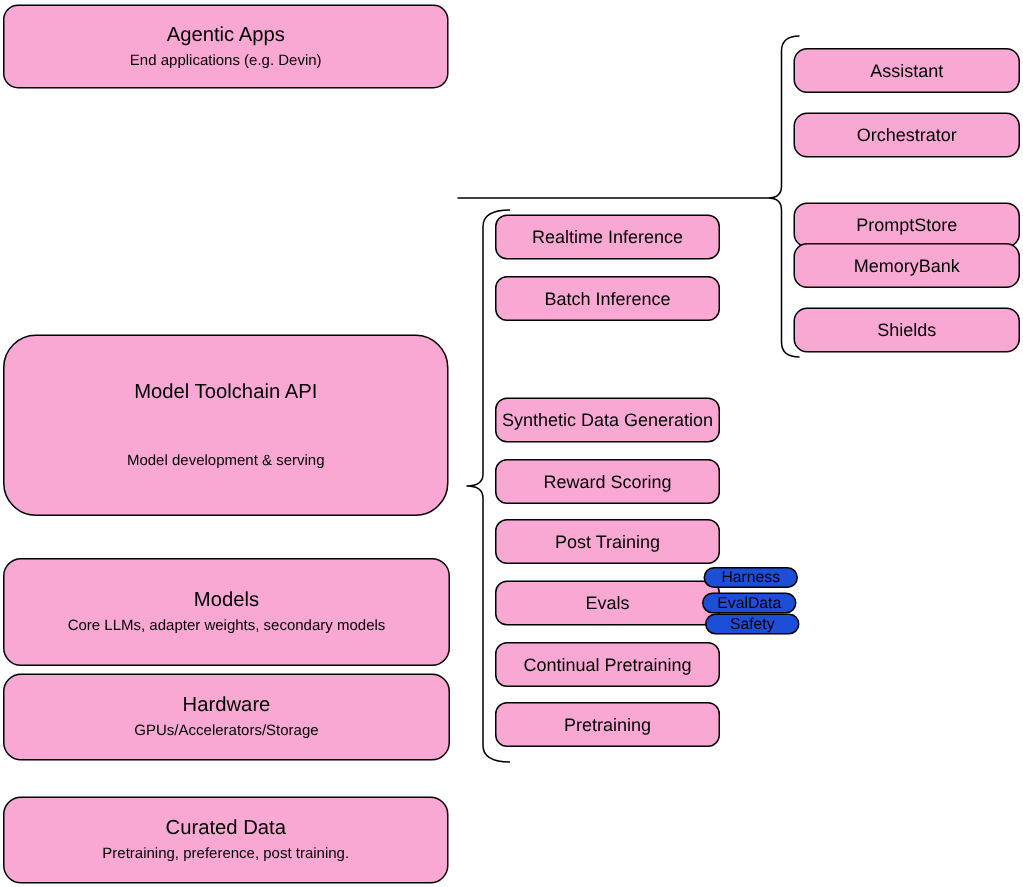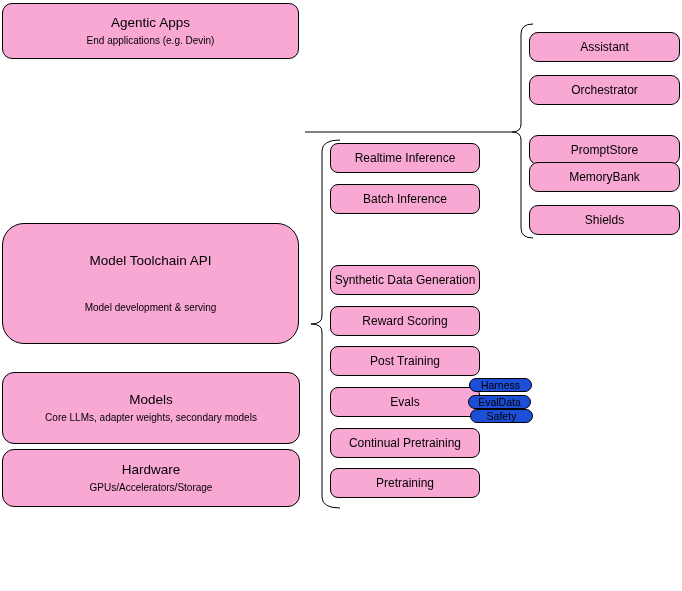--- a/index.html
+++ b/index.html
@@ -91,20 +91,24 @@
     <div class="subtitle">Model development &amp; serving</div>
   </div>
   <div class="node lb4">
     <div class="title">Models</div>
     <div class="subtitle">Core LLMs, adapter weights, secondary models</div>
   </div>
   <div class="node lb5">
     <div class="title">Hardware</div>
     <div class="subtitle">GPUs/Accelerators/Storage</div>
   </div>
+  <div class="node lb6">
+    <div class="title">Curated Data</div>
+    <div class="subtitle">Pretraining, preference, post training.</div>
+  </div>
 
   <div class="node mb mb1 label-only">Realtime Inference</div>
   <div class="node mb mb2 label-only">Batch Inference</div>
   <div class="node mb mb4 label-only">Synthetic Data Generation</div>
   <div class="node mb mb6 label-only">Post Training</div>
   <div class="node mb mb5 label-only">Reward Scoring</div>
   <div class="node mb mb7 label-only">Evals</div>
   <div class="node mb mb8 label-only">Continual Pretraining</div>
   <div class="node mb mb9 label-only">Pretraining</div>
 

